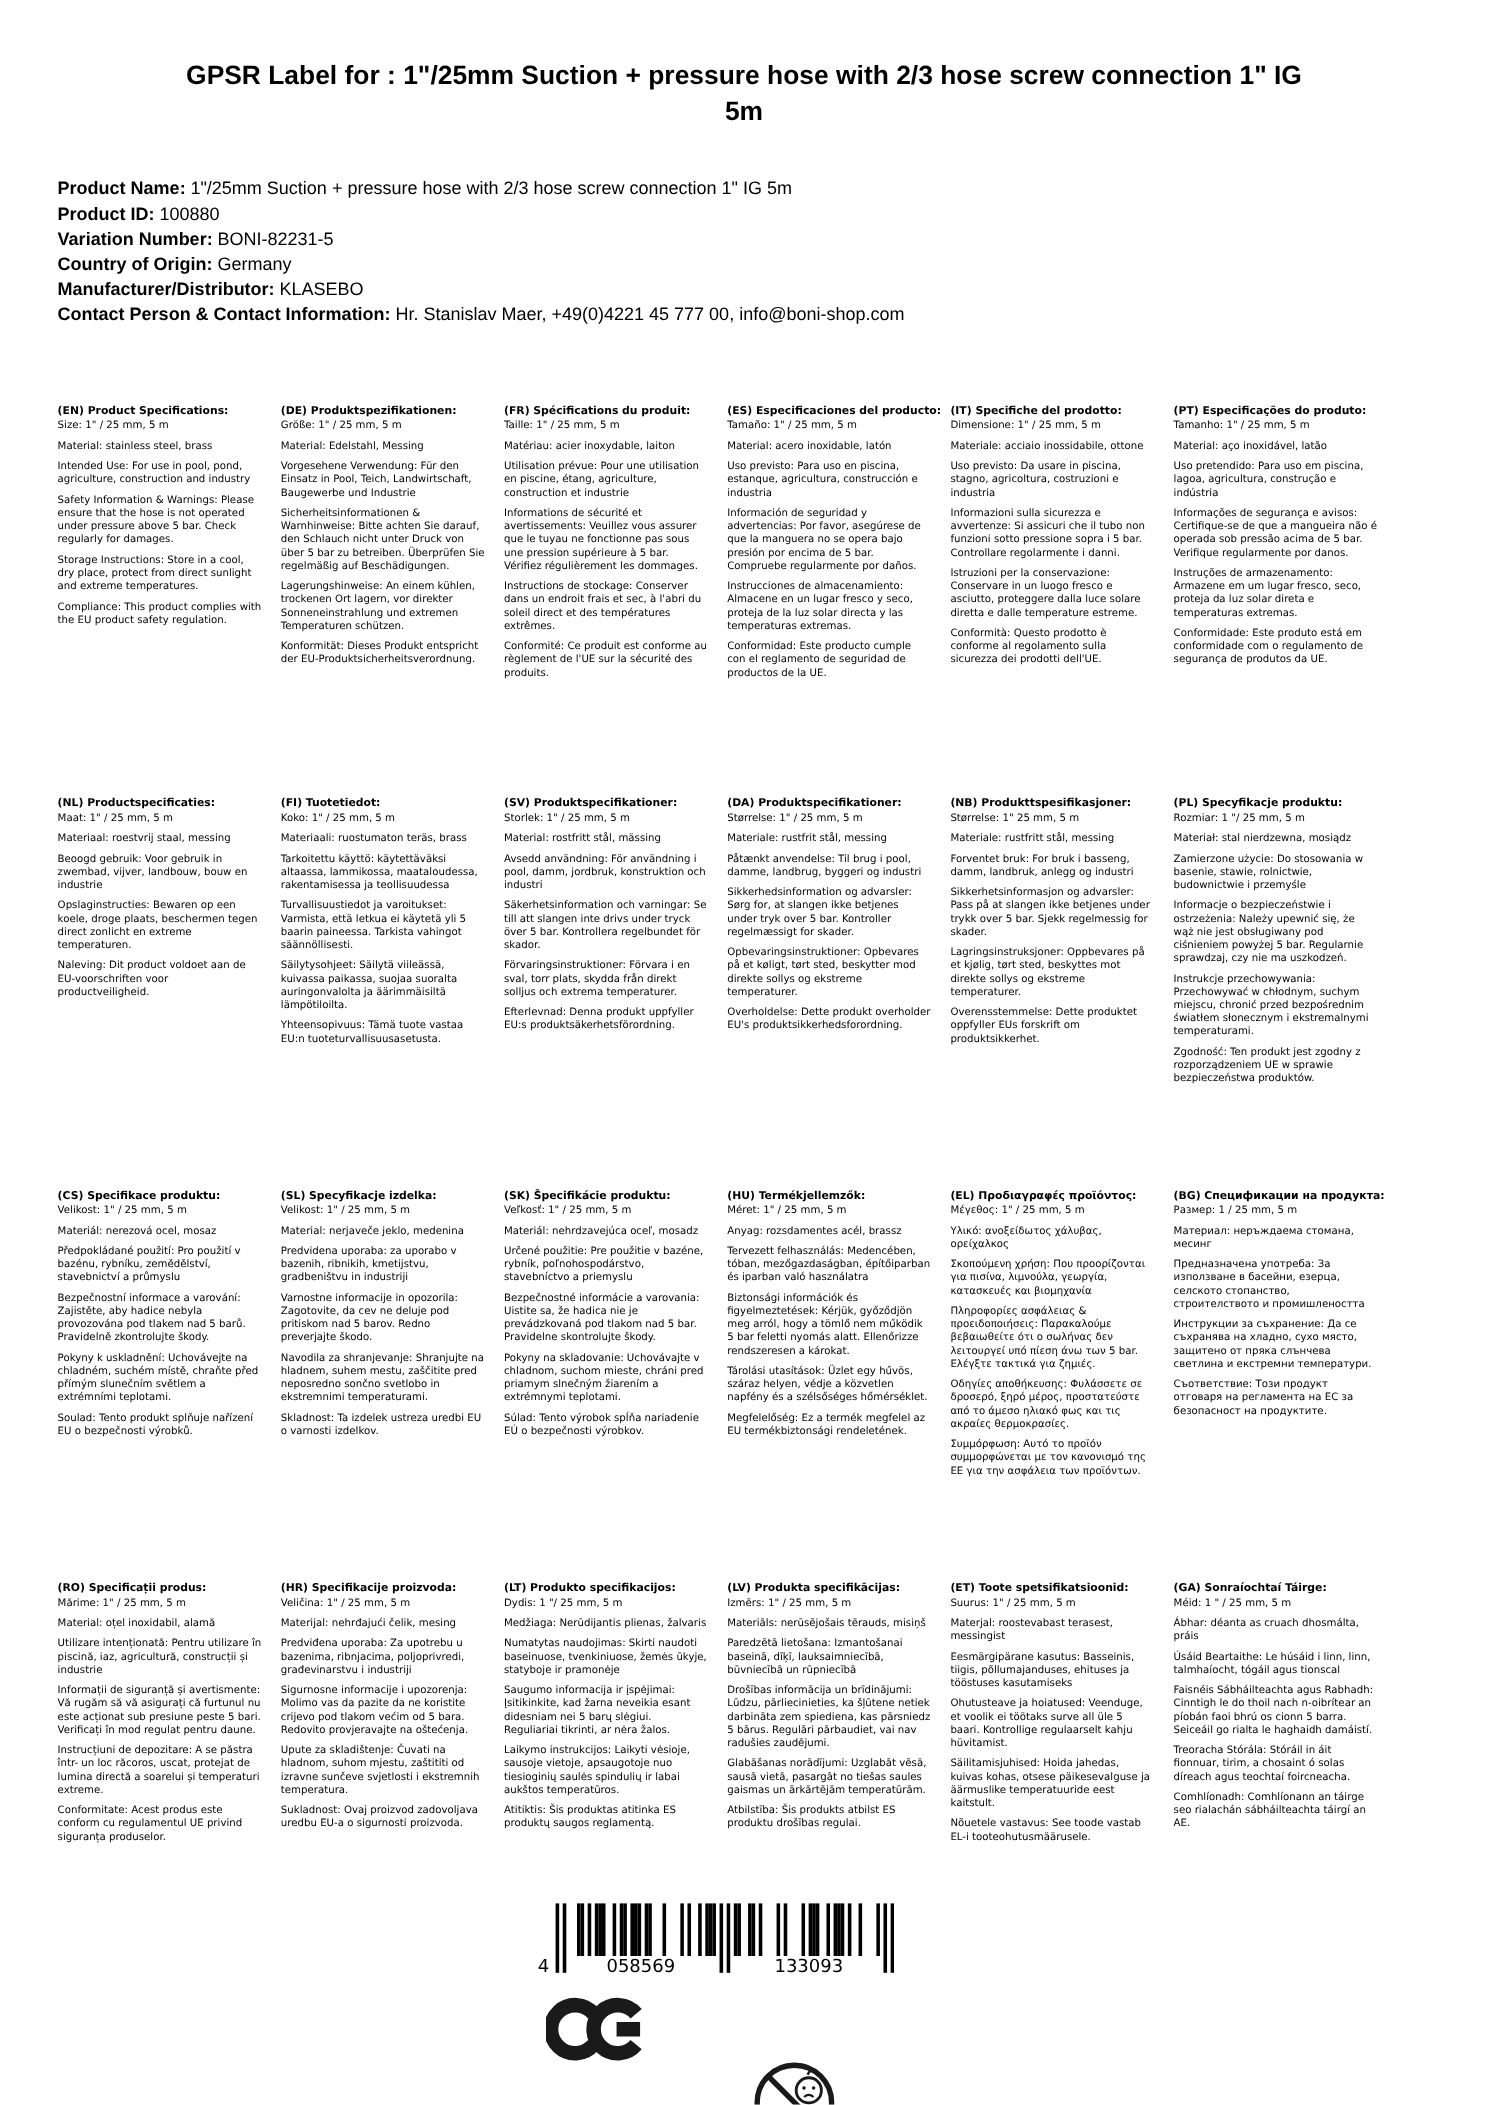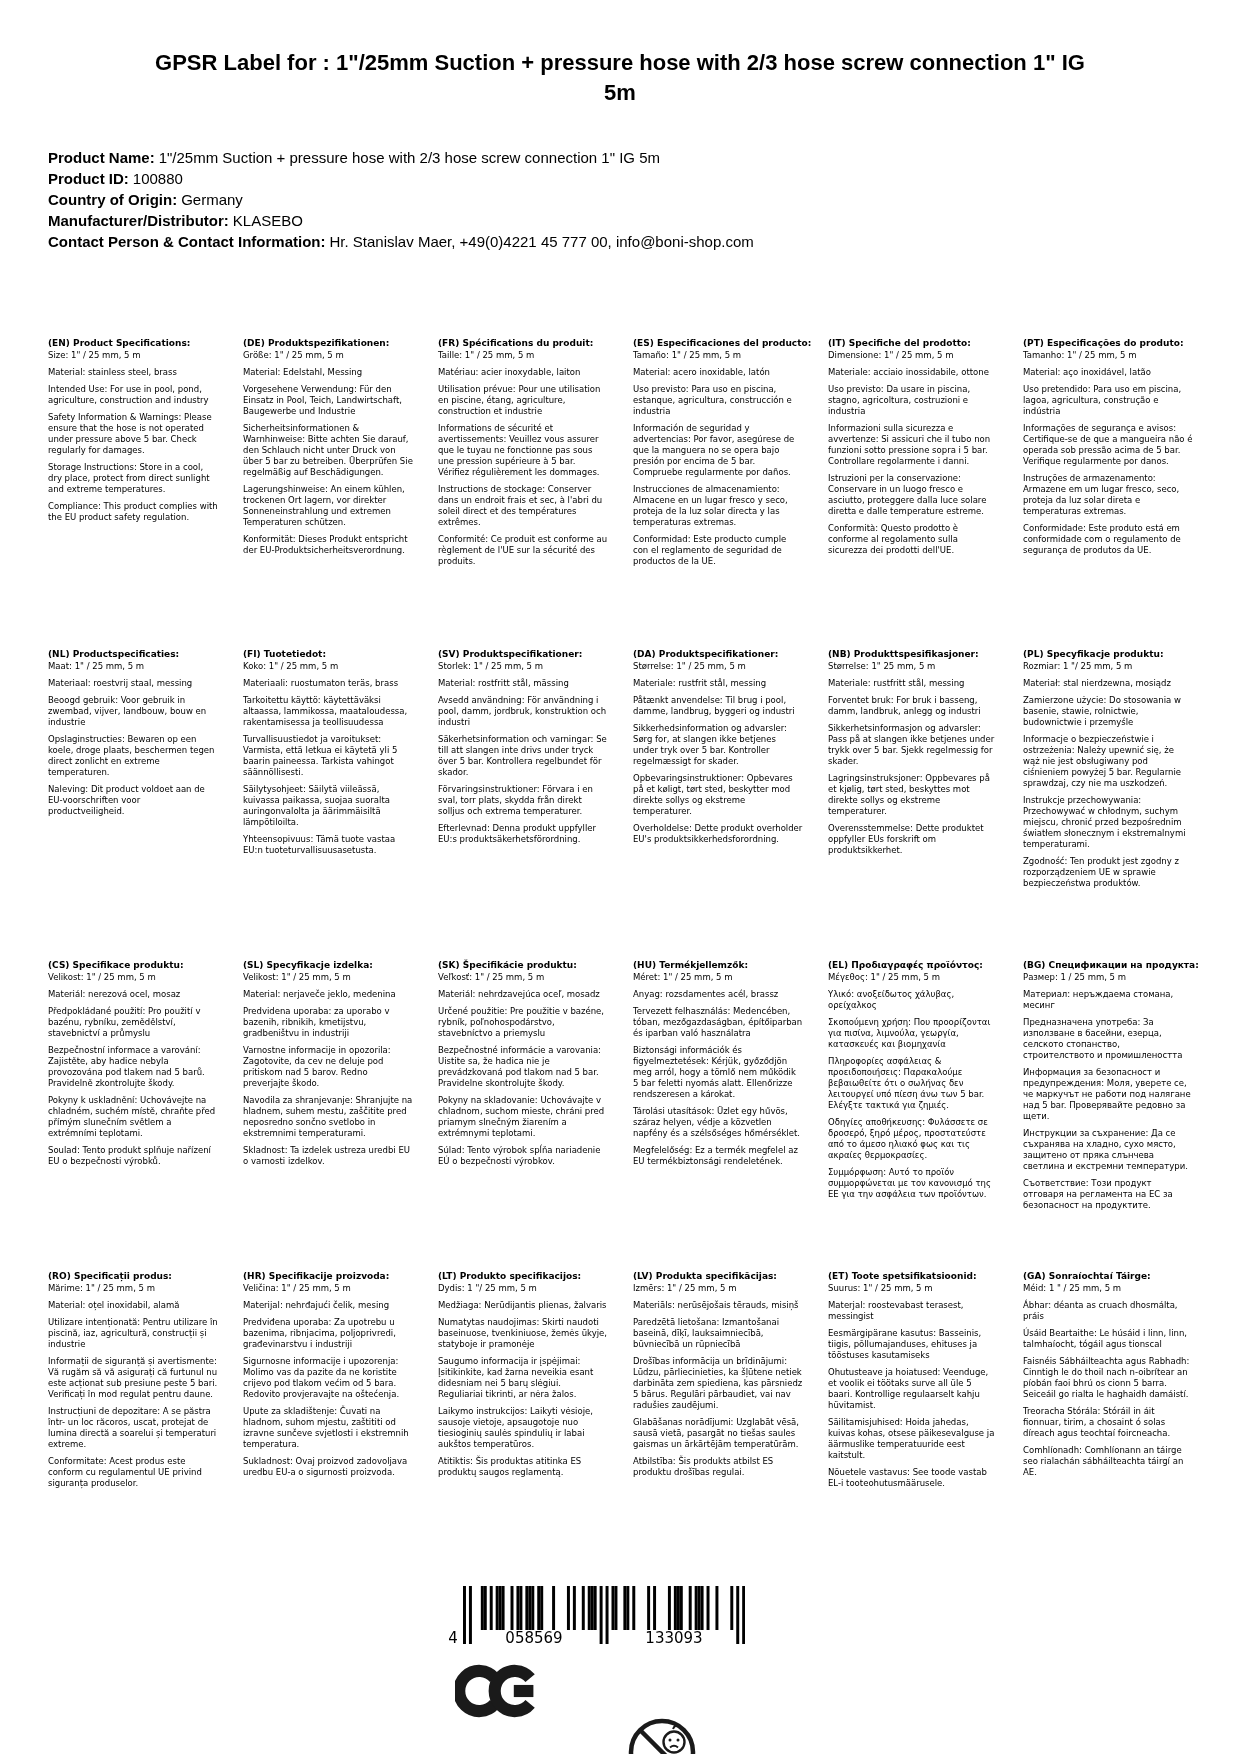--- a/index.html
+++ b/index.html
@@ -5,40 +5,41 @@
   html,body{margin:0;padding:0;background:#ffffff;}
   .page{position:relative;width:1241px;height:1754px;background:#fff;color:#000;
         font-family:"Liberation Sans","DejaVu Sans",sans-serif;overflow:hidden;}
   .title{position:absolute;top:48px;left:140px;width:960px;margin:0;text-align:center;
          font-size:22px;line-height:30px;font-weight:bold;color:#000;}
   .info{position:absolute;top:147px;left:48px;font-size:15px;line-height:21px;}
   .info-row .lbl{font-weight:bold;}
   .info-row .val{font-weight:normal;margin-left:4px;}
   .grid{position:absolute;top:338px;left:48px;display:grid;
         grid-template-columns:repeat(6,170px);column-gap:25px;grid-auto-rows:311px;
-        font-family:"DejaVu Sans",sans-serif;}
+        font-family:"DejaVu Sans",sans-serif;gap:16px;}
   .lang-cell{font-size:8.5px;line-height:11px;overflow:visible;}
   .lang-heading{margin:0 0 1px 0;font-size:9px;line-height:11px;font-weight:bold;white-space:nowrap;}
   .lang-cell p{margin:1px 0 0 0;}
   .lang-cell p + p{margin-top:6px;}
   .barcode-wrap{position:absolute;left:445px;top:1586px;}
   .ce{position:absolute;left:455px;top:1661px;}
   .age{position:absolute;left:627px;top:1716px;}
   svg{display:block;}
 </style>
 </head>
 <body>
 
 <div class="page">
 
   <h1 class="title">GPSR Label for : 1"/25mm Suction + pressure hose with 2/3 hose screw connection 1" IG 5m</h1>
 
   <div class="info">
     <div class="info-row"><span class="lbl">Product Name:</span><span class="val">1"/25mm Suction + pressure hose with 2/3 hose screw connection 1" IG 5m</span></div>
     <div class="info-row"><span class="lbl">Product ID:</span><span class="val">100880</span></div>
+    <div class="info-row"><span class="lbl">Variation Number:</span><span class="val">BONI-82231-5</span></div>
     <div class="info-row"><span class="lbl">Country of Origin:</span><span class="val">Germany</span></div>
     <div class="info-row"><span class="lbl">Manufacturer/Distributor:</span><span class="val">KLASEBO</span></div>
     <div class="info-row"><span class="lbl">Contact Person &amp; Contact Information:</span><span class="val">Hr. Stanislav Maer, +49(0)4221 45 777 00, info@boni-shop.com</span></div>
   </div>
 
   <div class="grid" id="langGrid">
       <div class="lang-cell">
     <h3 class="lang-heading">(EN) Product Specifications:</h3>
   <p>Size: 1" / 25 mm, 5 m</p>
         <p>Material: stainless steel, brass</p>
@@ -188,21 +189,20 @@
         <p>Σκοπούμενη χρήση: Που προορίζονται για πισίνα, λιμνούλα, γεωργία, κατασκευές και βιομηχανία</p>
         <p>Πληροφορίες ασφάλειας &amp; προειδοποιήσεις: Παρακαλούμε βεβαιωθείτε ότι ο σωλήνας δεν λειτουργεί υπό πίεση άνω των 5 bar. Ελέγξτε τακτικά για ζημιές.</p>
         <p>Οδηγίες αποθήκευσης: Φυλάσσετε σε δροσερό, ξηρό μέρος, προστατεύστε από το άμεσο ηλιακό φως και τις ακραίες θερμοκρασίες.</p>
         <p>Συμμόρφωση: Αυτό το προϊόν συμμορφώνεται με τον κανονισμό της ΕΕ για την ασφάλεια των προϊόντων.</p>
       </div>
       <div class="lang-cell">
     <h3 class="lang-heading">(BG) Спецификации на продукта:</h3>
   <p>Размер: 1 / 25 mm, 5 m</p>
         <p>Материал: неръждаема стомана, месинг</p>
         <p>Предназначена употреба: За използване в басейни, езерца, селското стопанство, строителството и промишлеността</p>
-        <p>Информация за безопасност и предупреждения: Моля, уверете се, че маркучът не работи под налягане над 5 bar. Проверявайте редовно за щети.</p>
         <p>Инструкции за съхранение: Да се съхранява на хладно, сухо място, защитено от пряка слънчева светлина и екстремни температури.</p>
         <p>Съответствие: Този продукт отговаря на регламента на ЕС за безопасност на продуктите.</p>
       </div>
       <div class="lang-cell">
     <h3 class="lang-heading">(RO) Specificații produs:</h3>
   <p>Mărime: 1" / 25 mm, 5 m</p>
         <p>Material: oțel inoxidabil, alamă</p>
         <p>Utilizare intenționată: Pentru utilizare în piscină, iaz, agricultură, construcții și industrie</p>
         <p>Informații de siguranță și avertismente: Vă rugăm să vă asigurați că furtunul nu este acționat sub presiune peste 5 bari. Verificați în mod regulat pentru daune.</p>
         <p>Instrucțiuni de depozitare: A se păstra într- un loc răcoros, uscat, protejat de lumina directă a soarelui și temperaturi extreme.</p>

